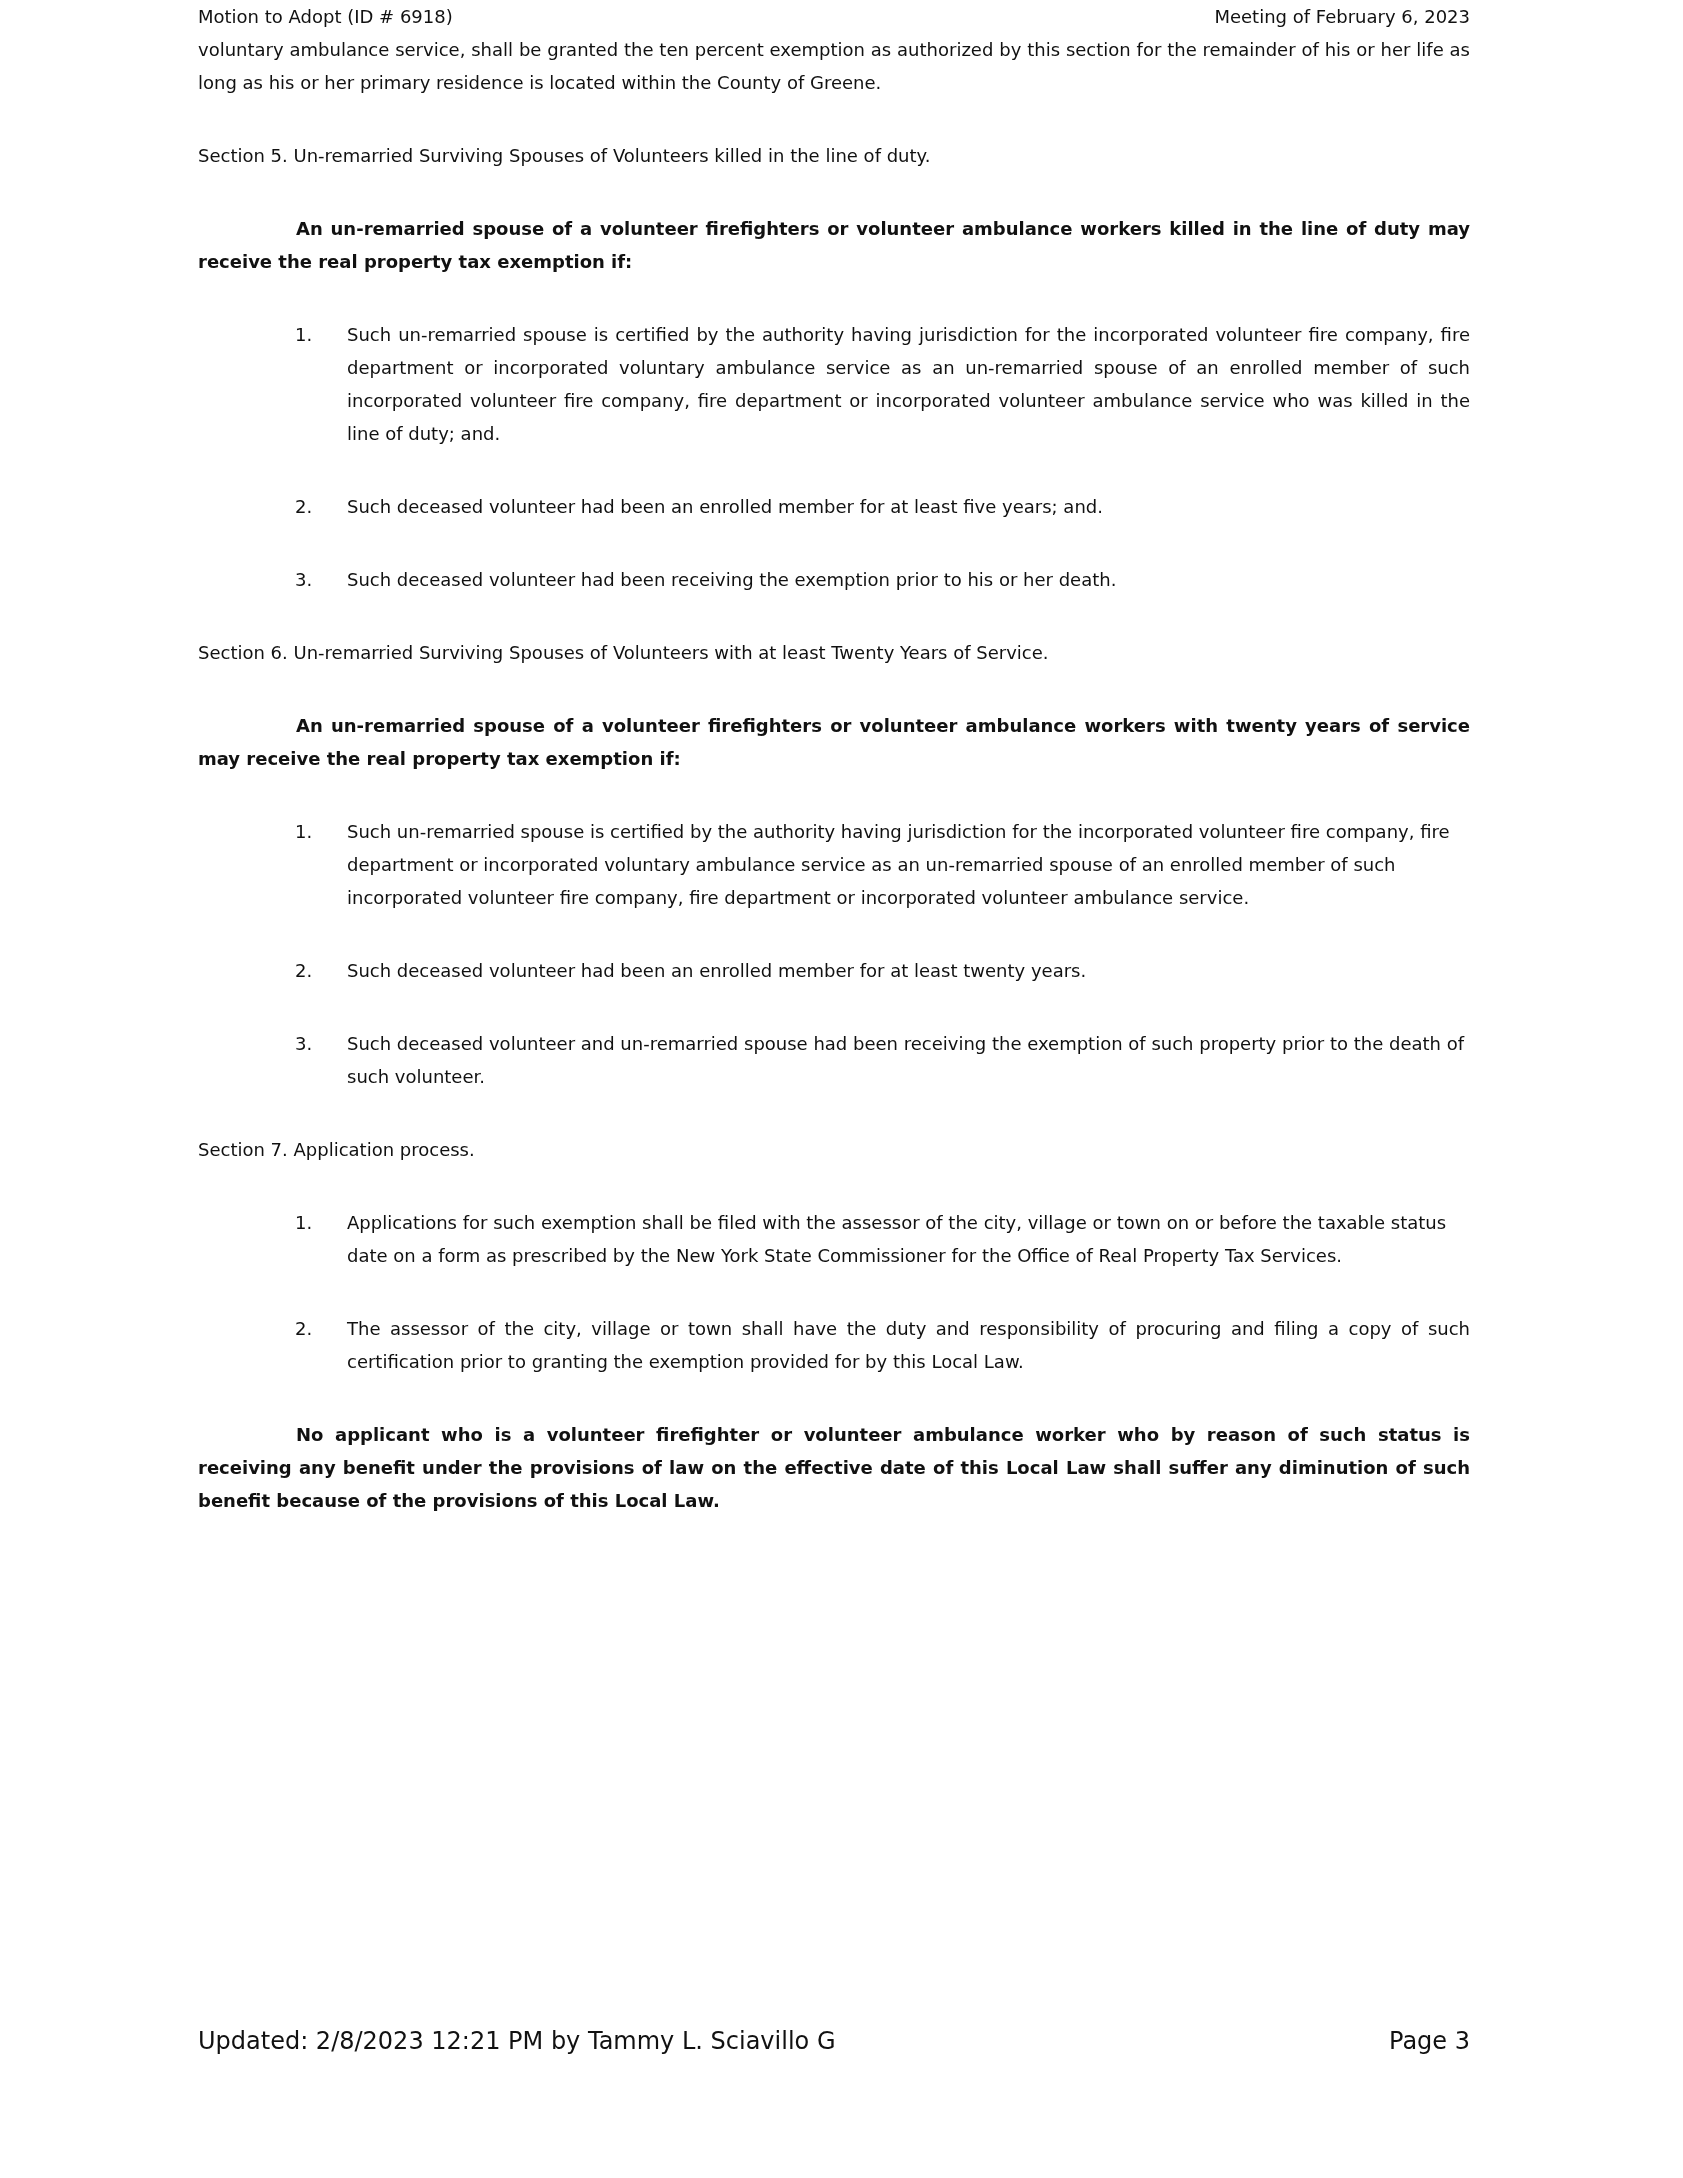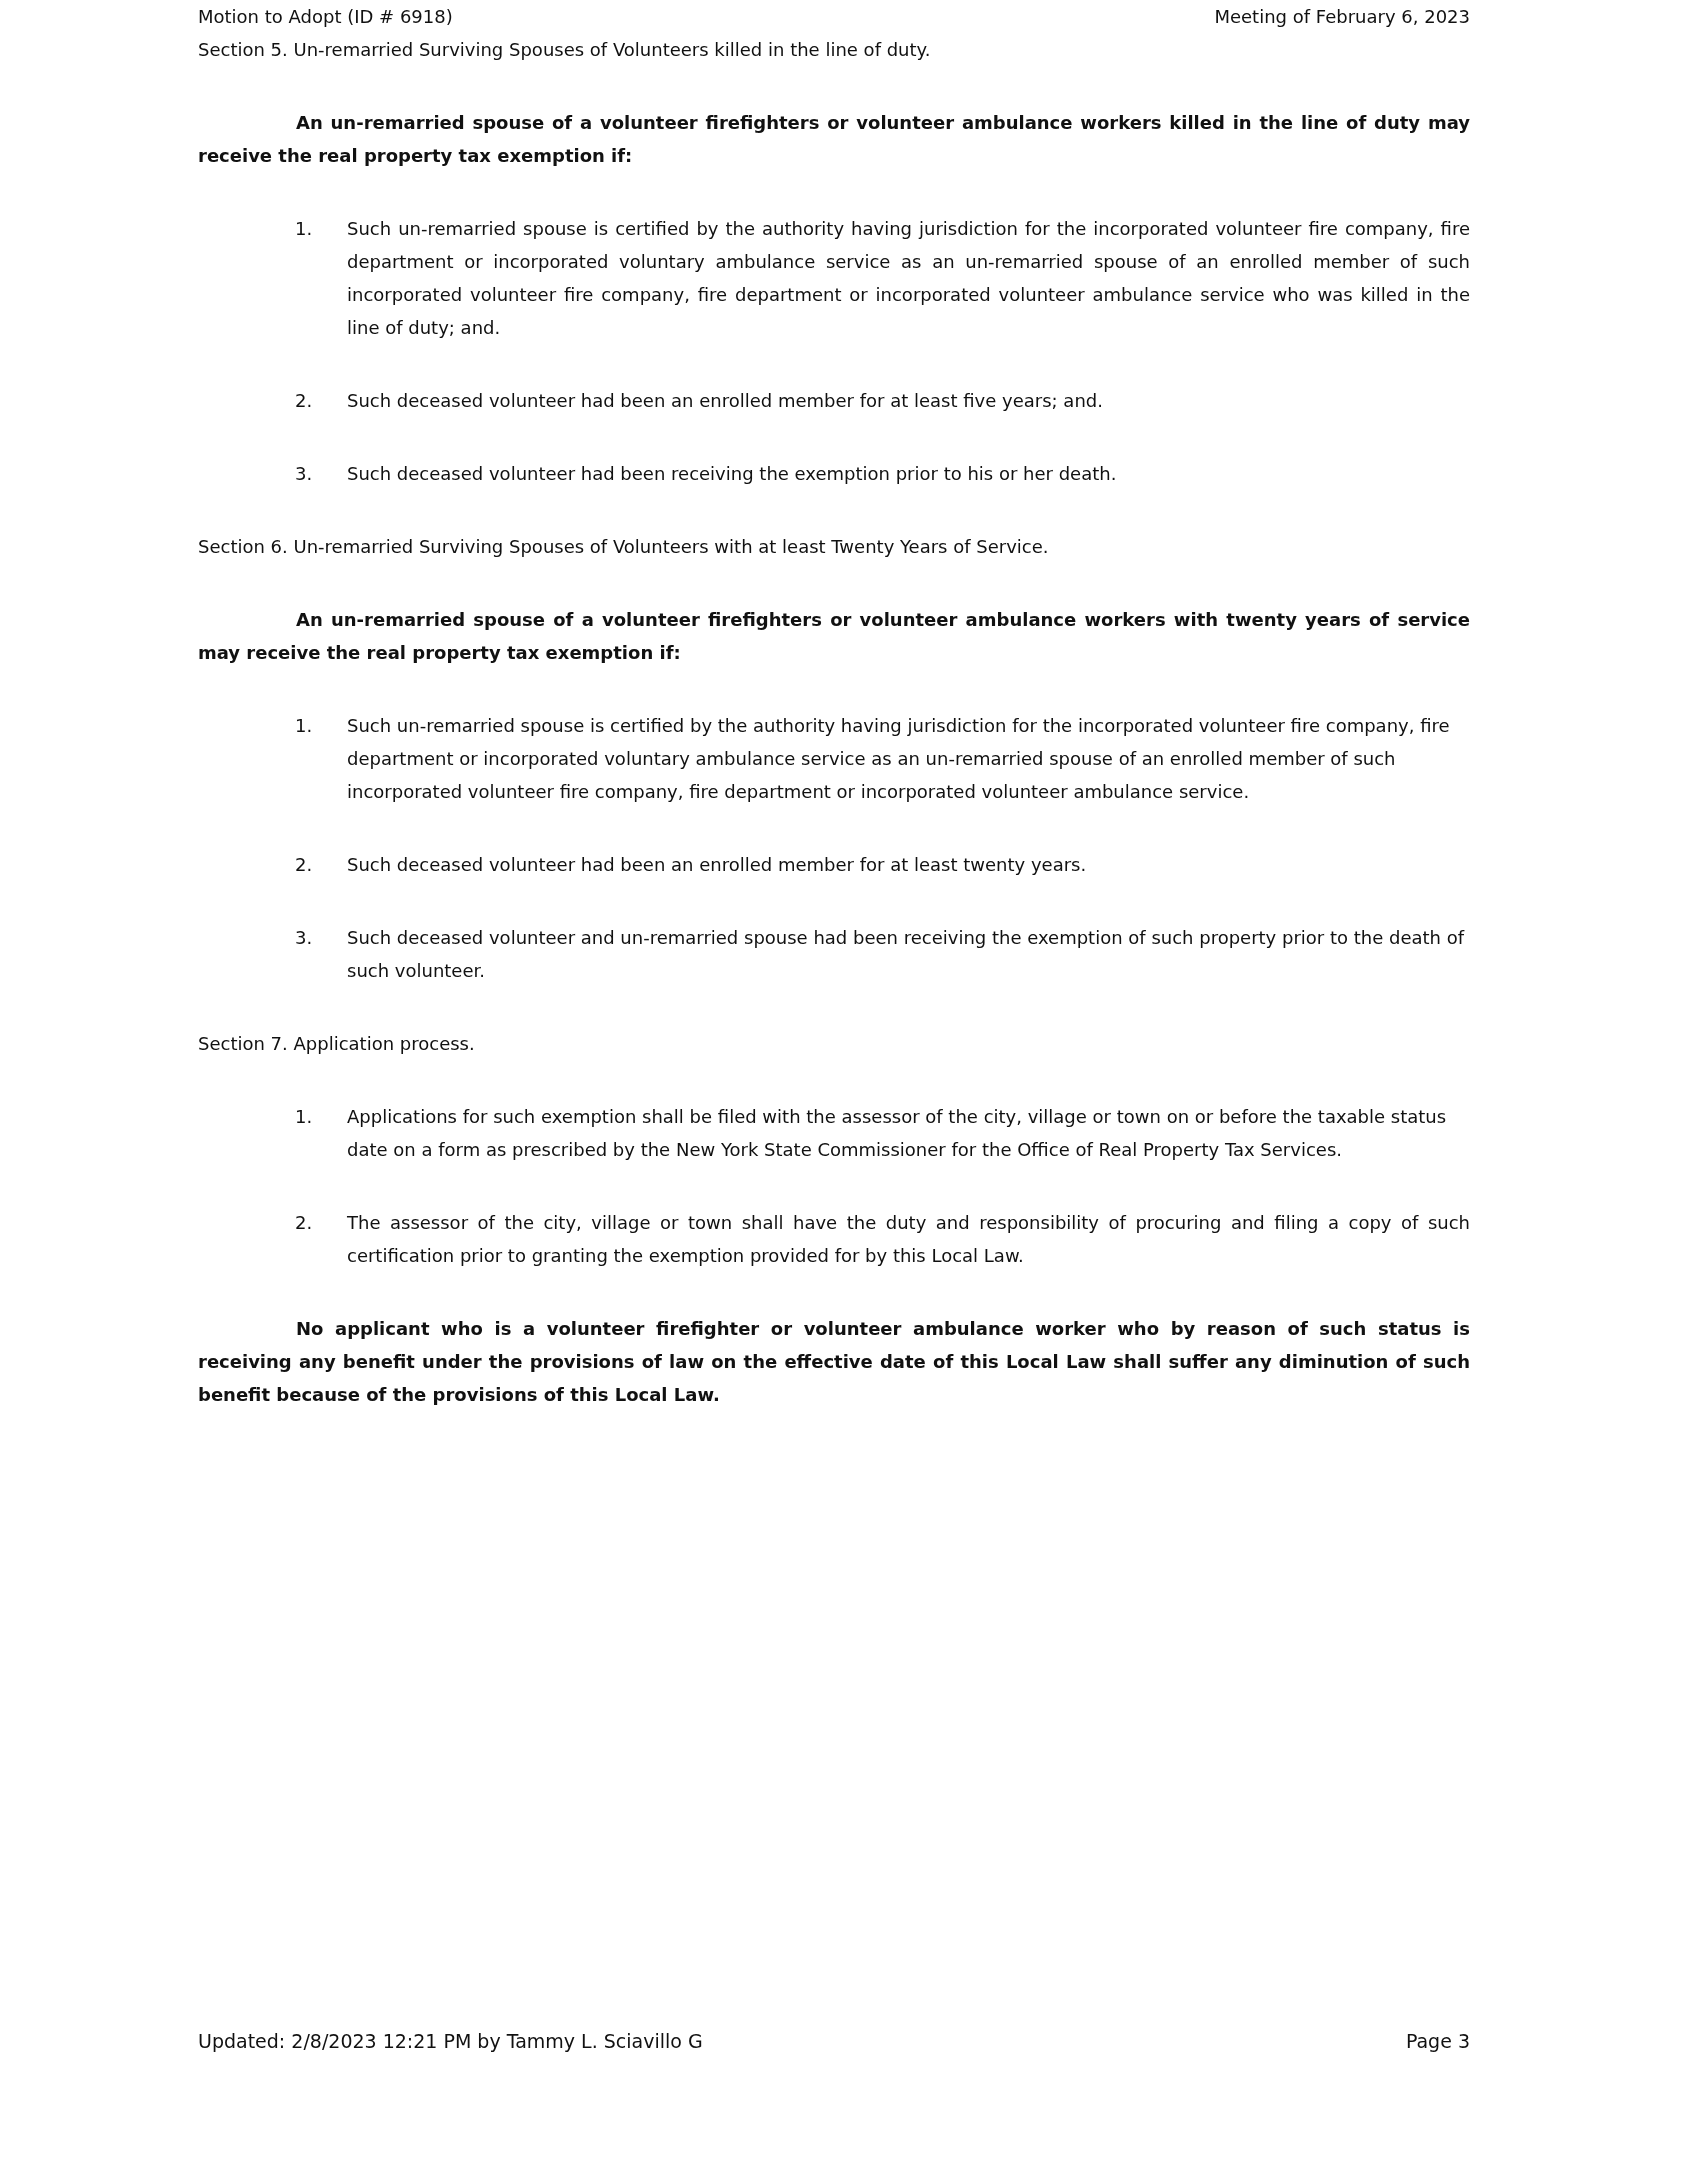--- a/index.html
+++ b/index.html
@@ -7,31 +7,32 @@
          font-family: "DejaVu Sans", sans-serif; color: #111111; }
   .page { position: absolute; left: 198px; top: 0; width: 1272px; font-size: 18px; line-height: 33px; }
   .header { display: flex; justify-content: space-between; height: 33px; }
   .para { text-align: justify; margin: 0 0 40px 0; }
   .indent { text-indent: 98px; font-weight: bold; }
   .section { margin: 0 0 40px 0; }
   ol.items { list-style: none; margin: 0; padding: 0; }
   ol.items li { position: relative; padding-left: 149px; margin: 0 0 40px 0; }
   ol.items li .num { position: absolute; left: 97px; top: 0; }
   .justify { text-align: justify; }
-  .footer { position: absolute; left: 198px; top: 2025px; width: 1272px; display: flex; justify-content: space-between; font-size: 19px; line-height: 33px; }
+  .footer { position: absolute; left: 198px; top: 2025px; width: 1272px; display: flex; justify-content: space-between; font-size: 24px; line-height: 33px; }
 </style>
 </head>
 <body>
 
 <div class="page">
   <div class="header">
     <span>Motion to Adopt (ID # 6918)</span>
     <span>Meeting of February 6, 2023</span>
   </div>
 
+  <p class="para">voluntary ambulance service, shall be granted the ten percent exemption as authorized by this section for the remainder of his or her life as long as his or her primary residence is located within the County of Greene.</p>
 
   <div class="section">Section 5. Un-remarried Surviving Spouses of Volunteers killed in the line of duty.</div>
   <p class="para indent">An un-remarried spouse of a volunteer firefighters or volunteer ambulance workers killed in the line of duty may receive the real property tax exemption if:</p>
   <ol class="items">
     <li>
         <span class="num">1.</span>
         <div class="justify">Such un-remarried spouse is certified by the authority having jurisdiction for the incorporated volunteer fire company, fire department or incorporated voluntary ambulance service as an un-remarried spouse of an enrolled member of such incorporated volunteer fire company, fire department or incorporated volunteer ambulance service who was killed in the line of duty; and.</div>
       </li>
     <li>
         <span class="num">2.</span>

